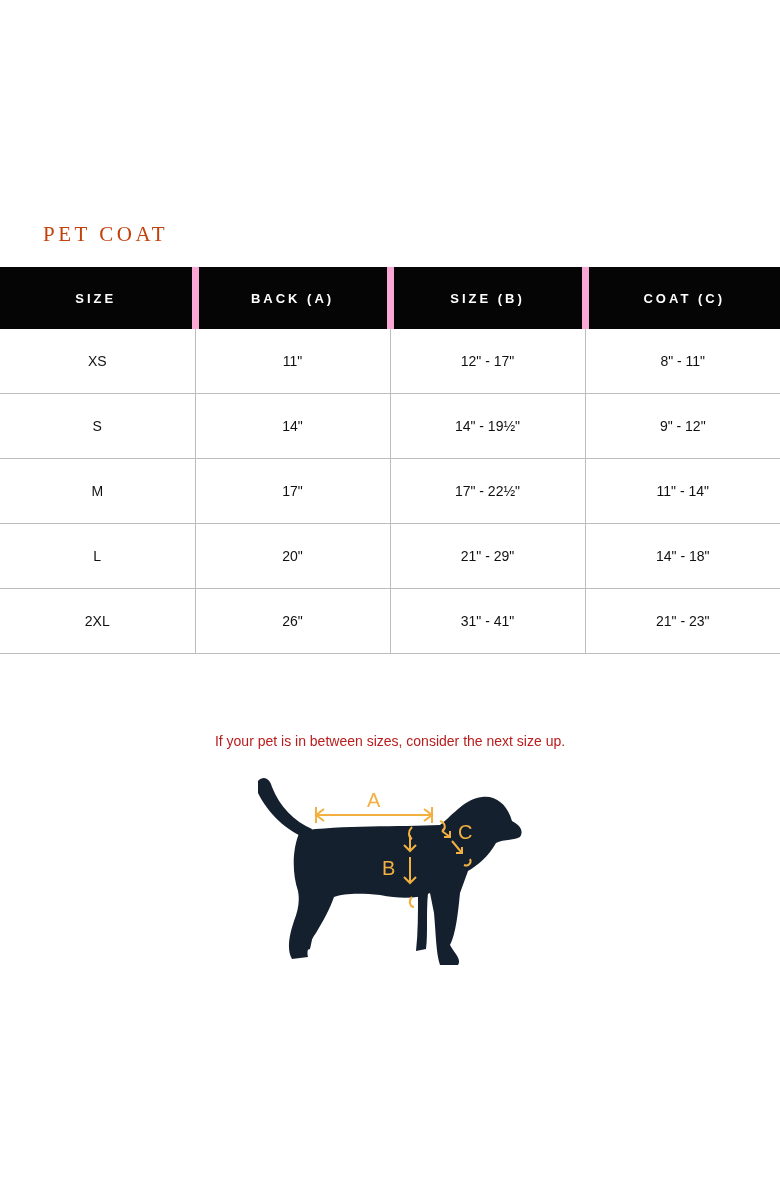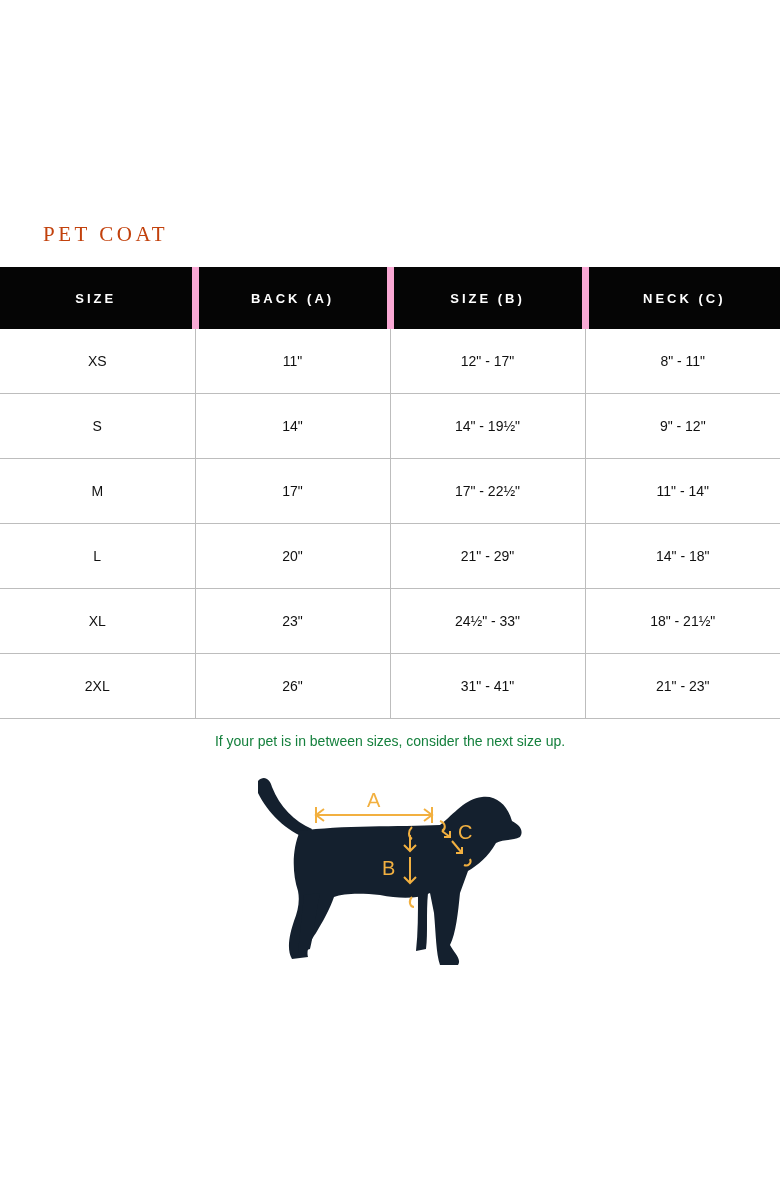--- a/index.html
+++ b/index.html
@@ -3,35 +3,35 @@
 <meta charset="utf-8">
 <style>
   html, body { margin:0; padding:0; background:#fff; }
   body { width:780px; height:1196px; position:relative; overflow:hidden; font-family:"Liberation Sans", sans-serif; color:#111; }
   .title { position:absolute; left:43px; top:222px; font-family:"Liberation Serif", serif; font-size:21px; letter-spacing:3.5px; color:#c2410c; }
   table.chart { position:absolute; left:0; top:267px; width:780px; border-collapse:collapse; table-layout:fixed; }
   table.chart th { background:#050505; color:#fff; height:62px; font-size:13px; font-weight:bold; letter-spacing:3px; text-align:center; border-left:7px solid #f9a8d4; padding:0; }
   table.chart th:first-child { border-left:none; }
   table.chart td { height:64px; text-align:center; font-size:14px; border-bottom:1px solid #bdbdbd; border-left:1px solid #bdbdbd; padding:0; color:#111; }
   table.chart td:first-child { border-left:none; }
-  .note { position:absolute; top:733px; left:0; width:780px; text-align:center; font-size:14px; color:#15803d; }
+  .note { position:absolute; top:733px; left:0; width:780px; text-align:center; font-size:14px; color:#b91c1c; }
   .dog { position:absolute; left:250px; top:773px; }
 </style>
 </head>
 <body>
 
 <div class="title">PET COAT</div>
 
 <table class="chart">
   <thead>
     <tr>
       <th>SIZE</th>
       <th>BACK (A)</th>
       <th>SIZE (B)</th>
-      <th>NECK (C)</th>
+      <th>COAT (C)</th>
     </tr>
   </thead>
   <tbody>
     <tr>
       <td>XS</td>
       <td>11"</td>
       <td>12" - 17"</td>
       <td>8" - 11"</td>
     </tr>
     <tr>
@@ -44,26 +44,20 @@
       <td>M</td>
       <td>17"</td>
       <td>17" - 22½"</td>
       <td>11" - 14"</td>
     </tr>
     <tr>
       <td>L</td>
       <td>20"</td>
       <td>21" - 29"</td>
       <td>14" - 18"</td>
-    </tr>
-    <tr>
-      <td>XL</td>
-      <td>23"</td>
-      <td>24½" - 33"</td>
-      <td>18" - 21½"</td>
     </tr>
     <tr>
       <td>2XL</td>
       <td>26"</td>
       <td>31" - 41"</td>
       <td>21" - 23"</td>
     </tr>
   </tbody>
 </table>
 

